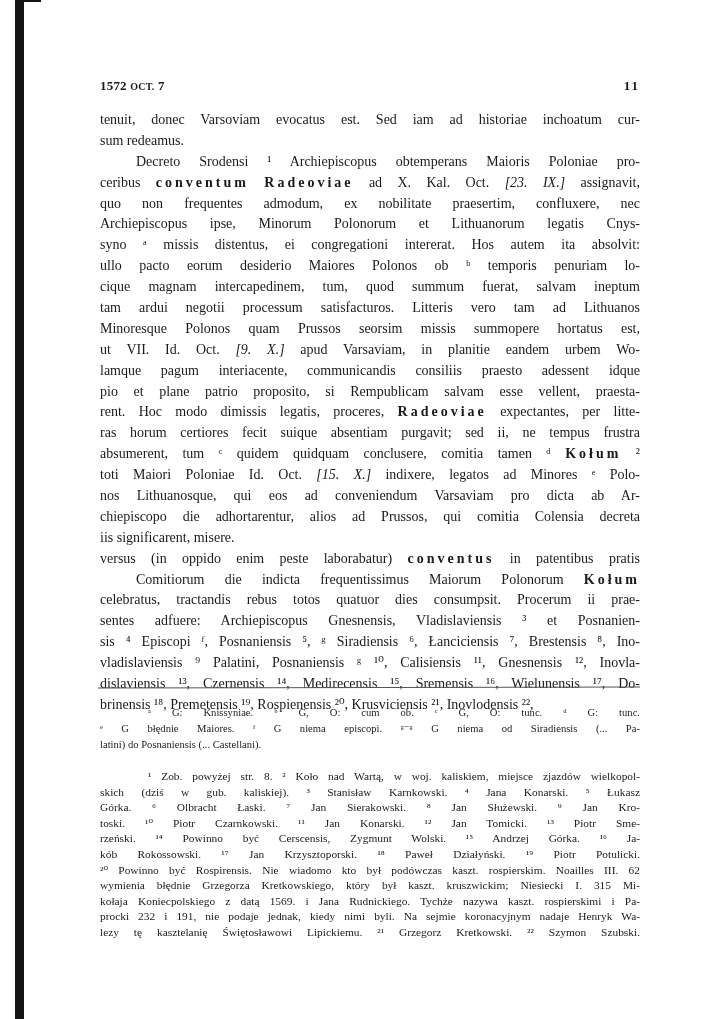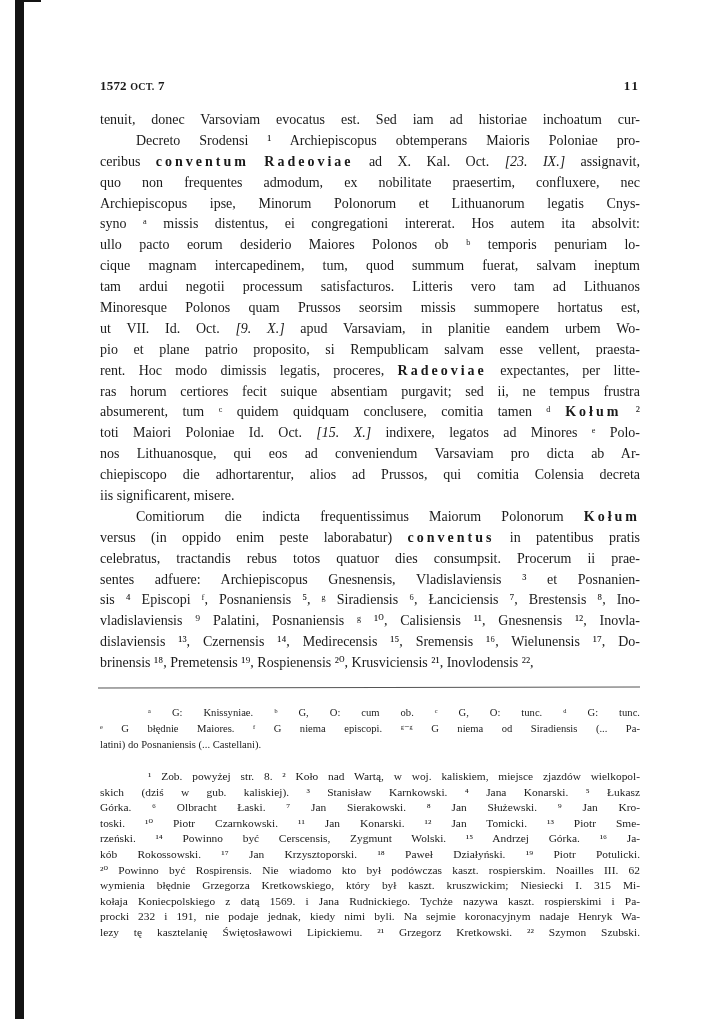--- a/index.html
+++ b/index.html
@@ -42,40 +42,42 @@
   <div class="rh-left">
     <span>1572</span>
     <span class="sc">OCT.</span>
     <span>7</span>
   </div>
   <div class="rh-right">11</div>
 </div>
 
 <div class="body-text" id="body-text">
     <span class="line">tenuit, donec Varsoviam evocatus est. Sed iam ad historiae inchoatum cur-</span>
+    <span class="line last">sum redeamus.</span>
     <span class="line indent">Decreto Srodensi ¹ Archiepiscopus obtemperans Maioris Poloniae pro-</span>
     <span class="line">ceribus <span class="sp">conventum</span> <span class="sp">Radeoviae</span> ad X. Kal. Oct. <span class="it">[23. IX.]</span> assignavit,</span>
     <span class="line">quo non frequentes admodum, ex nobilitate praesertim, confluxere, nec</span>
     <span class="line">Archiepiscopus ipse, Minorum Polonorum et Lithuanorum legatis Cnys-</span>
     <span class="line">syno ᵃ missis distentus, ei congregationi intererat. Hos autem ita absolvit:</span>
     <span class="line">ullo pacto eorum desiderio Maiores Polonos ob ᵇ temporis penuriam lo-</span>
     <span class="line">cique magnam intercapedinem, tum, quod summum fuerat, salvam ineptum</span>
     <span class="line">tam ardui negotii processum satisfacturos. Litteris vero tam ad Lithuanos</span>
     <span class="line">Minoresque Polonos quam Prussos seorsim missis summopere hortatus est,</span>
     <span class="line">ut VII. Id. Oct. <span class="it">[9. X.]</span> apud Varsaviam, in planitie eandem urbem Wo-</span>
+    <span class="line">lamque pagum interiacente, communicandis consiliis praesto adessent idque</span>
     <span class="line">pio et plane patrio proposito, si Rempublicam salvam esse vellent, praesta-</span>
     <span class="line">rent. Hoc modo dimissis legatis, proceres, <span class="sp">Radeoviae</span> expectantes, per litte-</span>
     <span class="line">ras horum certiores fecit suique absentiam purgavit; sed ii, ne tempus frustra</span>
     <span class="line">absumerent, tum ᶜ quidem quidquam conclusere, comitia tamen ᵈ <span class="sp">Kołum</span> ²</span>
     <span class="line">toti Maiori Poloniae Id. Oct. <span class="it">[15. X.]</span> indixere, legatos ad Minores ᵉ Polo-</span>
     <span class="line">nos Lithuanosque, qui eos ad conveniendum Varsaviam pro dicta ab Ar-</span>
     <span class="line">chiepiscopo die adhortarentur, alios ad Prussos, qui comitia Colensia decreta</span>
     <span class="line last">iis significarent, misere.</span>
+    <span class="line">versus (in oppido enim peste laborabatur) <span class="sp">conventus</span> in patentibus pratis</span>
     <span class="line indent">Comitiorum die indicta frequentissimus Maiorum Polonorum <span class="sp">Kołum</span></span>
-    <span class="line">versus (in oppido enim peste laborabatur) <span class="sp">conventus</span> in patentibus pratis</span>
     <span class="line">celebratus, tractandis rebus totos quatuor dies consumpsit. Procerum ii prae-</span>
     <span class="line">sentes adfuere: Archiepiscopus Gnesnensis, Vladislaviensis ³ et Posnanien-</span>
     <span class="line">sis ⁴ Episcopi ᶠ, Posnaniensis ⁵, ᵍ Siradiensis ⁶, Łanciciensis ⁷, Brestensis ⁸, Ino-</span>
     <span class="line">vladislaviensis ⁹ Palatini, Posnaniensis ᵍ ¹⁰, Calisiensis ¹¹, Gnesnensis ¹², Inovla-</span>
     <span class="line">dislaviensis ¹³, Czernensis ¹⁴, Medirecensis ¹⁵, Sremensis ¹⁶, Wielunensis ¹⁷, Do-</span>
     <span class="line last">brinensis ¹⁸, Premetensis ¹⁹, Rospienensis ²⁰, Krusviciensis ²¹, Inovlodensis ²²,</span>
   </div>
 
 <div class="separator"></div>
 

